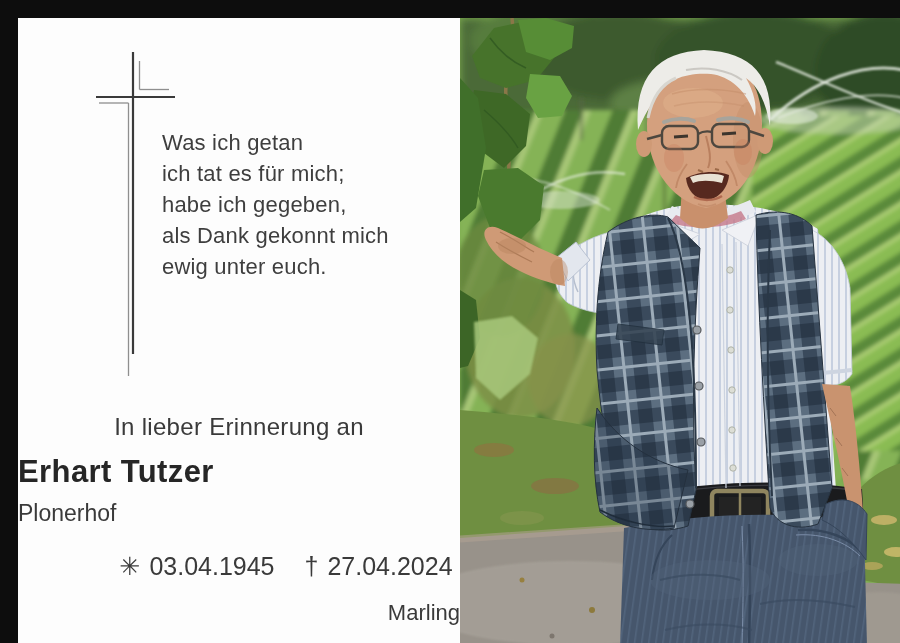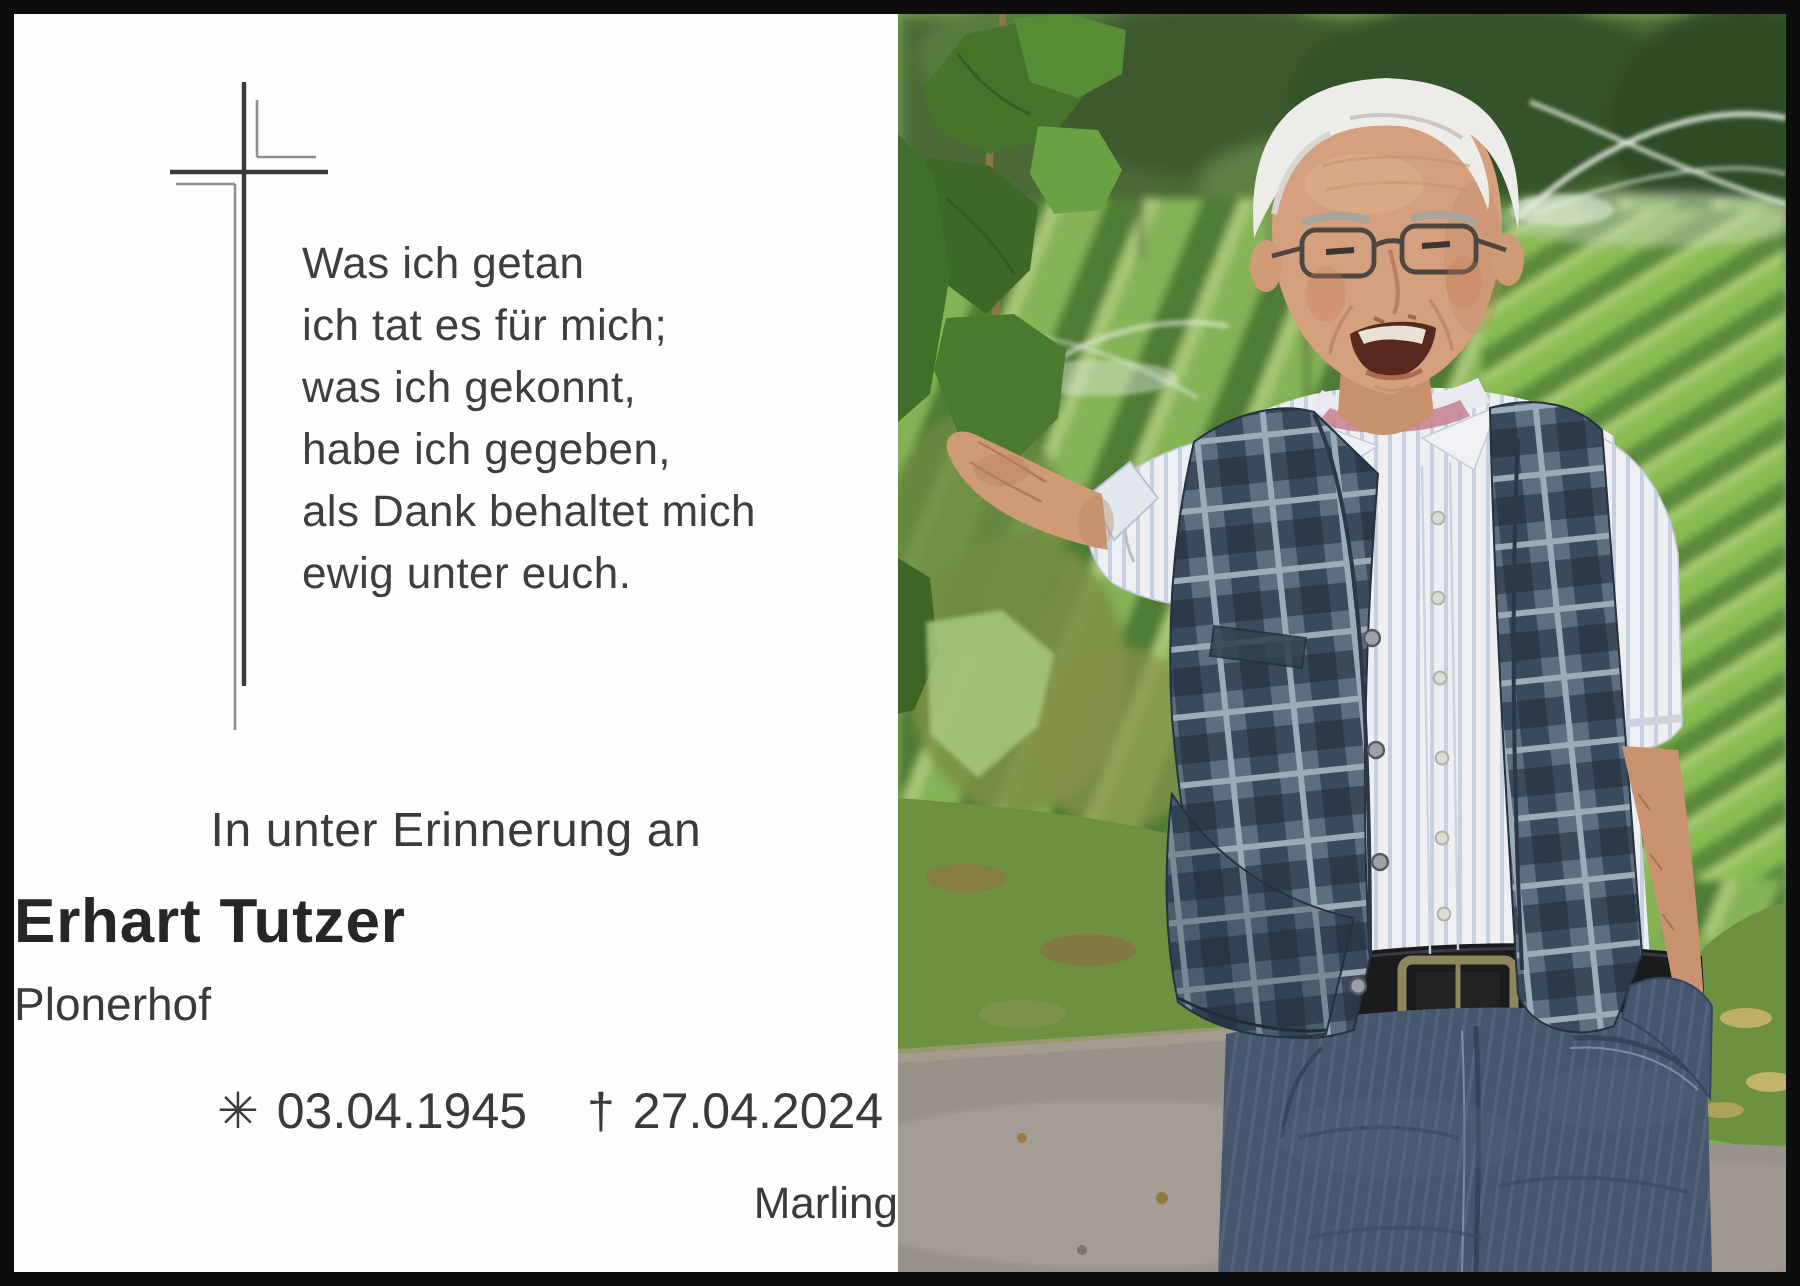--- a/index.html
+++ b/index.html
@@ -1,17 +1,17 @@
 <!DOCTYPE html>
 <html><head>
 <meta charset="utf-8">
 <style>
   html,body{margin:0;padding:0;background:#0d0d0d;}
   body{width:900px;height:643px;overflow:hidden;font-family:"Liberation Sans","DejaVu Sans",sans-serif;}
-  .frame{width:900px;height:643px;box-sizing:border-box;padding:7px;background:#0d0d0d;}
+  .frame{width:900px;height:643px;box-sizing:border-box;padding:18px;background:#0d0d0d;}
   .card{width:886px;height:629px;background:#fdfdfd;display:flex;overflow:hidden;}
   .panel{position:relative;width:442px;height:629px;background:#fdfdfd;flex:0 0 442px;}
   .photo{position:relative;width:444px;height:629px;flex:0 0 444px;}
   .photo svg{display:block;width:444px;height:629px;}
   .cross{position:absolute;left:0;top:0;}
   .poem{position:absolute;left:144px;top:109px;font-size:22px;line-height:31px;color:#3e3e3e;letter-spacing:.2px;}
   .intro{position:absolute;left:0;top:395px;width:100%;text-align:center;font-size:24px;color:#3a3a3a;letter-spacing:.3px;}
   .name{position:absolute;left:0;top:436px;width:100%;text-align:left;font-size:31px;font-weight:bold;color:#262626;letter-spacing:.4px;}
   .farm{position:absolute;left:0;top:482px;width:100%;text-align:left;font-size:23px;color:#3a3a3a;}
   .dates{position:absolute;left:0;top:534px;width:100%;text-align:center;font-size:25px;color:#3a3a3a;margin-left:47px;}
@@ -32,27 +32,26 @@
         <line x1="78" y1="79" x2="157" y2="79" stroke="#3a3a3a" stroke-width="2.2"></line>
         <line x1="121.5" y1="43" x2="121.5" y2="71.5" stroke="#8f8f8f" stroke-width="1.3"></line>
         <line x1="121.5" y1="71.5" x2="151" y2="71.5" stroke="#8f8f8f" stroke-width="1.3"></line>
         <line x1="81" y1="85" x2="110.5" y2="85" stroke="#8f8f8f" stroke-width="1.3"></line>
         <line x1="110.5" y1="85" x2="110.5" y2="358" stroke="#8f8f8f" stroke-width="1.3"></line>
       </svg>
 
       <div class="poem">
         <div>Was ich getan</div>
         <div>ich tat es für mich;</div>
-        <div>was ich gekonnt,</div>
         <div>habe ich gegeben,</div>
-        <div>als Dank behaltet mich</div>
+        <div>als Dank gekonnt mich</div>
         <div>ewig unter euch.</div>
       </div>
 
-      <div class="intro">In unter Erinnerung an</div>
+      <div class="intro">In lieber Erinnerung an</div>
       <div class="name">Erhart Tutzer</div>
       <div class="farm">Plonerhof</div>
 
       <div class="dates">
         <span class="sym">✳</span><span class="birth">03.04.1945</span><span class="sym">†</span><span>27.04.2024</span>
       </div>
 
       <div class="place">Marling</div>
     </div>
 

